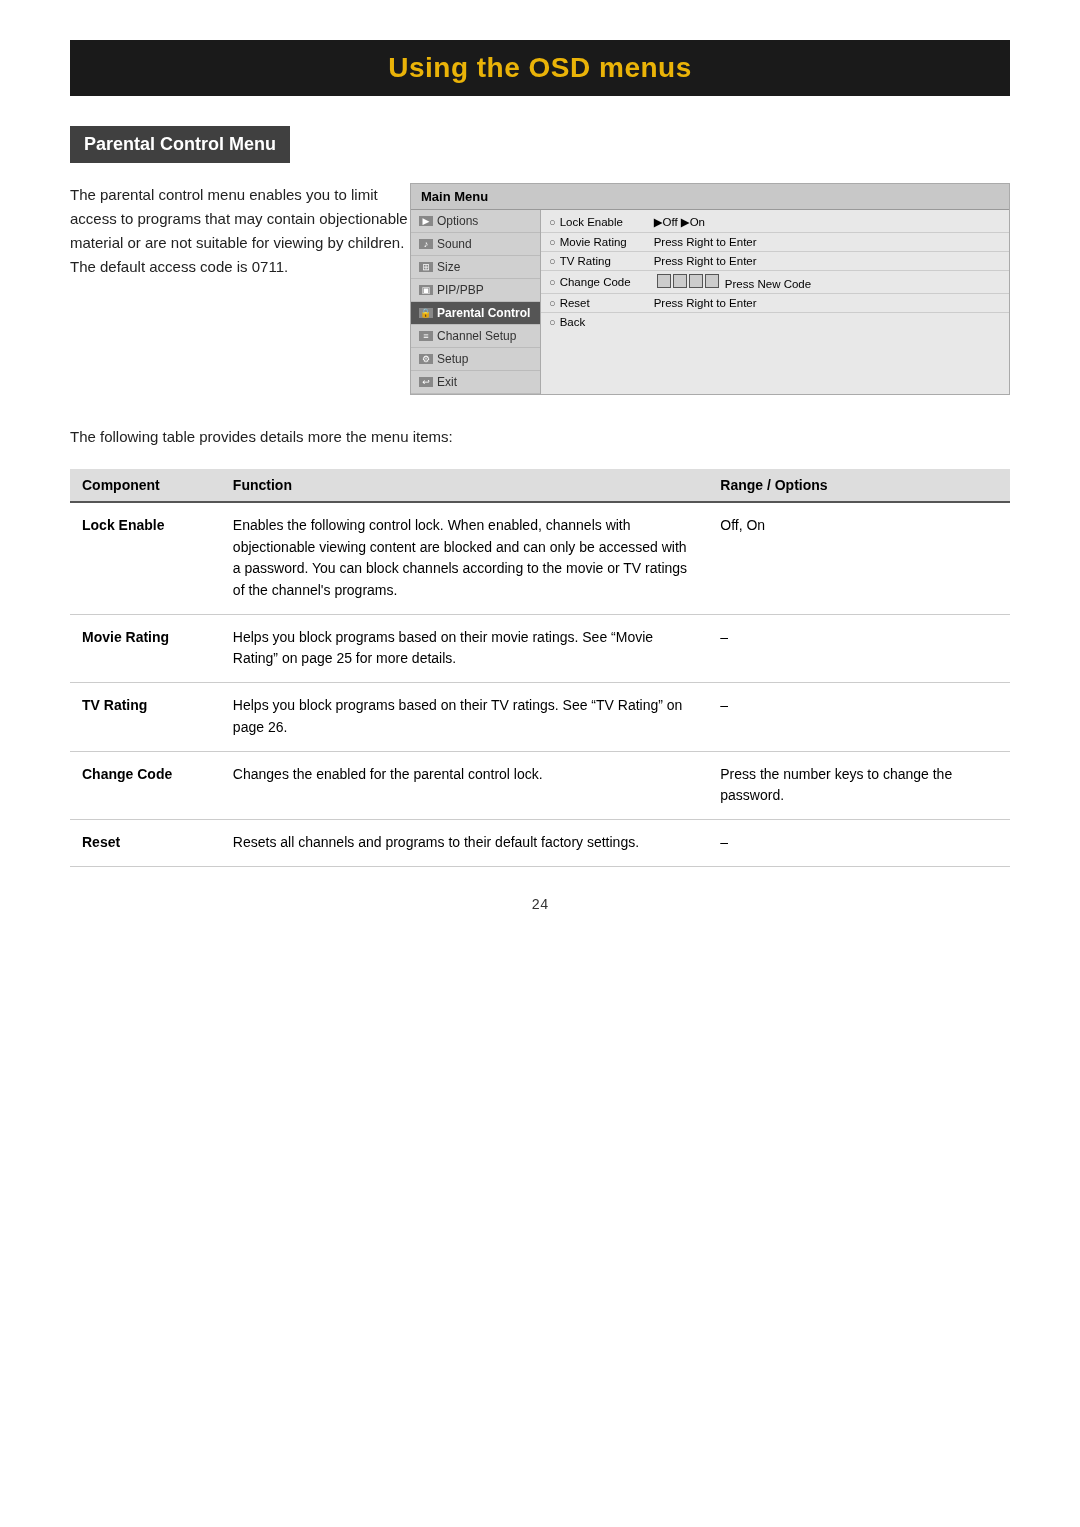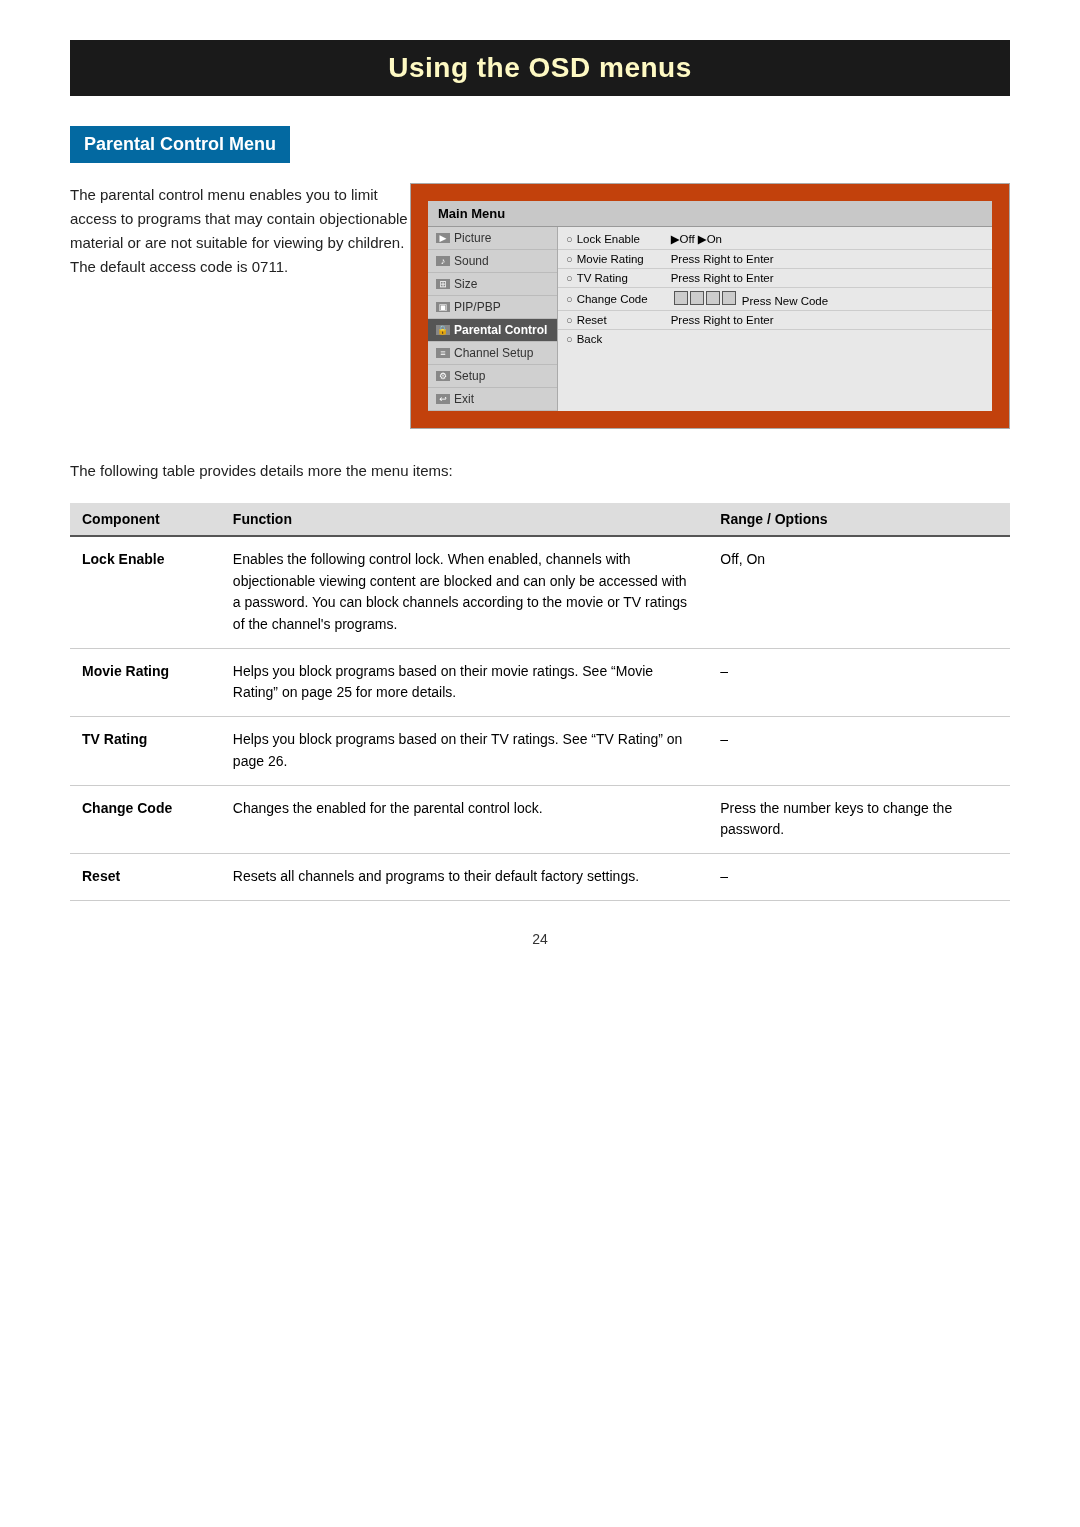--- a/index.html
+++ b/index.html
@@ -12,30 +12,30 @@
       color: #000;
     }
     .page {
       width: 1080px;
       min-height: 1527px;
       padding: 40px 70px 60px 70px;
       position: relative;
     }
     .page-title {
       background: #1a1a1a;
-      color: #fef9c3;
+      color: #eab308;
       text-align: center;
       font-size: 28px;
       font-weight: bold;
       padding: 12px 0;
       margin-bottom: 30px;
       letter-spacing: 0.5px;
     }
     .section-header {
-      background: #0369a1;
+      background: #404040;
       color: #ffffff;
       font-size: 18px;
       font-weight: bold;
       padding: 8px 14px;
       display: inline-block;
       margin-bottom: 20px;
     }
     .intro-layout {
       display: flex;
       margin-bottom: 30px;
@@ -44,21 +44,21 @@
     .intro-text {
       flex: 0 0 340px;
       font-size: 15px;
       line-height: 1.6;
       color: #222;
     }
     .osd-panel {
       flex: 1;
       border: 1px solid #aaa;
       background: #c2410c;
-      padding: 17px;
+      padding: 0;
       font-size: 12px;
     }
     .osd-title-bar {
       background: #c8c8c8;
       border-bottom: 1px solid #999;
       padding: 5px 10px;
       font-weight: bold;
       font-size: 13px;
     }
     .osd-body {
@@ -168,20 +168,21 @@
     }
     .data-table td:first-child {
       font-weight: bold;
       white-space: nowrap;
     }
     .page-number {
       text-align: center;
       font-size: 14px;
       color: #333;
       margin-top: 16px;
+      font-family: Liberation Mono, monospace;
     }
   </style>
 </head>
 <body>
 
 <div class="page">
 
   
   <div class="page-title">Using the OSD menus</div>
 
@@ -193,21 +194,21 @@
 
     <div class="intro-text">The parental control menu enables you to limit access to programs that may contain objectionable material or are not suitable for viewing by children. The default access code is 0711.</div>
 
     <div class="osd-panel">
       <div class="osd-title-bar">Main Menu</div>
       <div class="osd-body">
 
         <div class="osd-menu-col">
           <div class="osd-menu-item">
             <span class="icon-box">▶</span>
-            <span>Picture</span>
+            <span>Options</span>
           </div>
           <div class="osd-menu-item">
             <span class="icon-box">♪</span>
             <span>Sound</span>
           </div>
           <div class="osd-menu-item">
             <span class="icon-box">⊞</span>
             <span>Size</span>
           </div>
           <div class="osd-menu-item">

